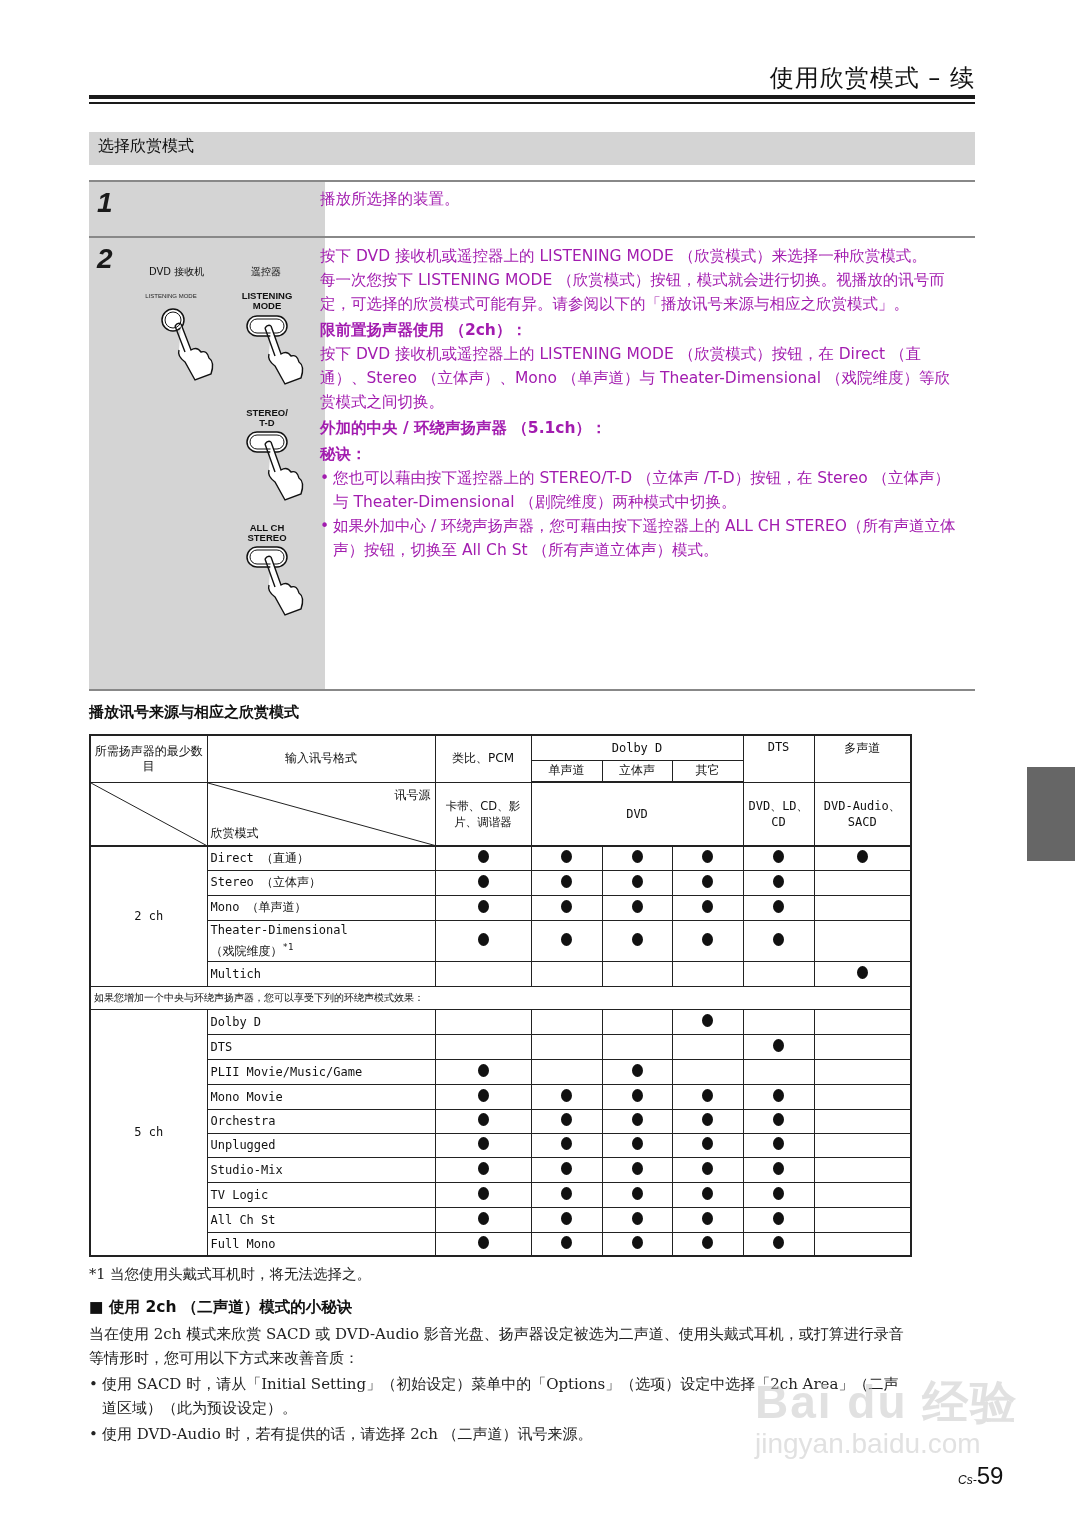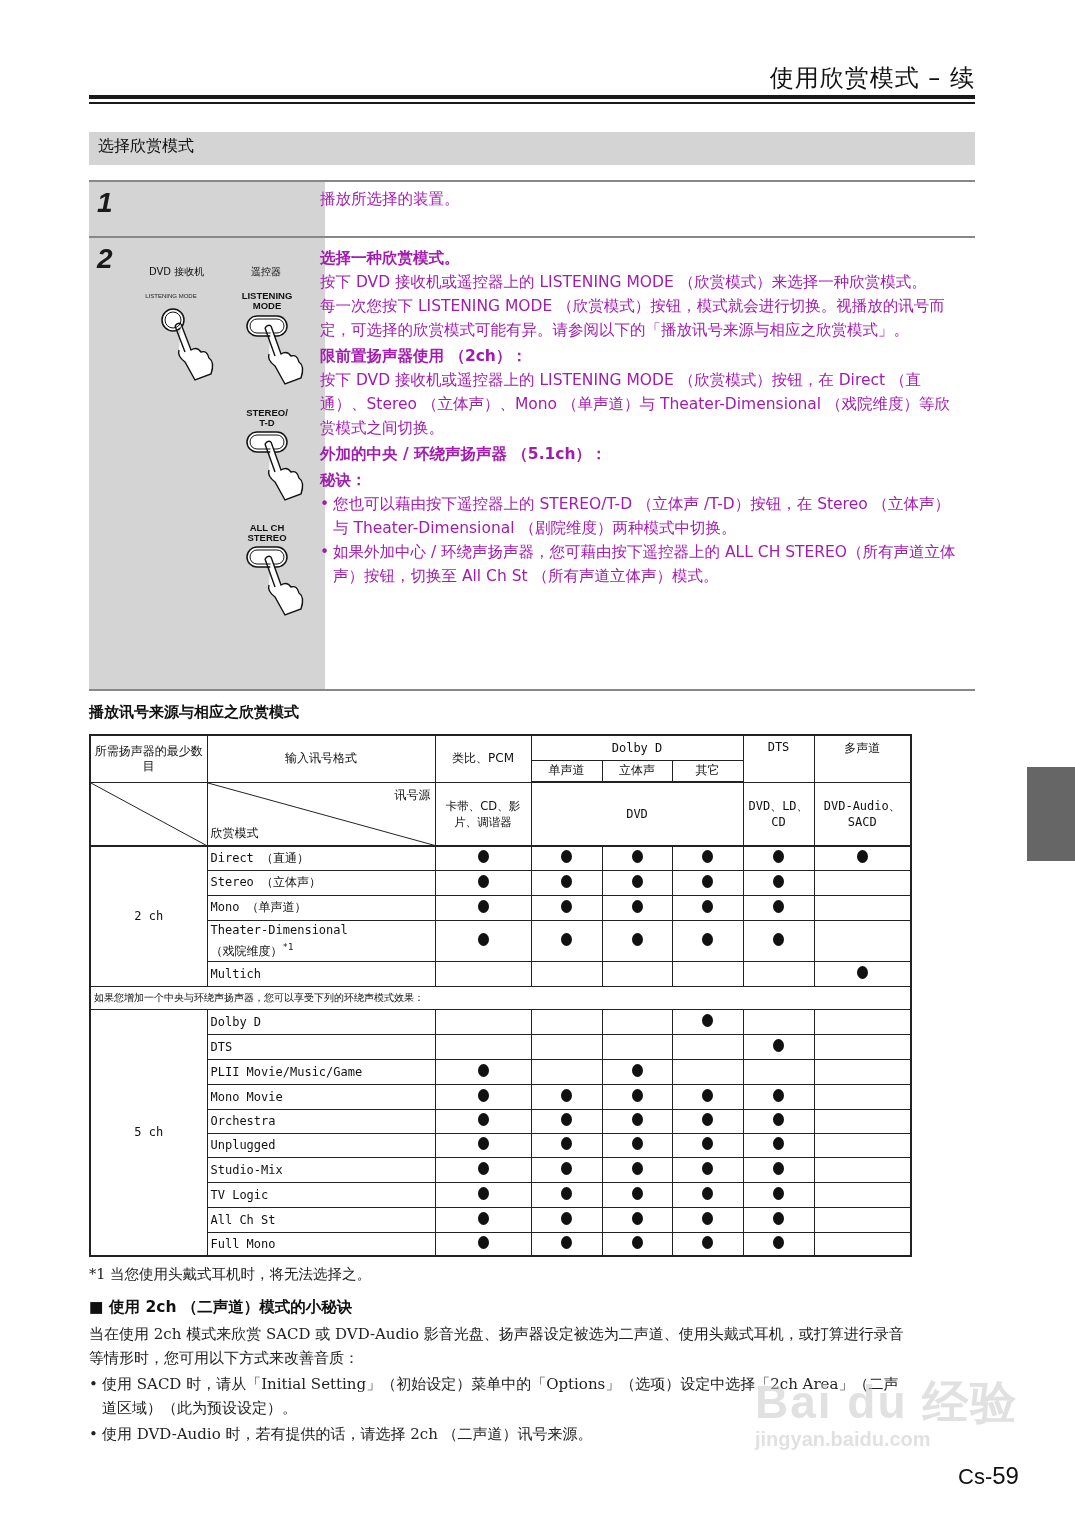--- a/index.html
+++ b/index.html
@@ -39,26 +39,26 @@
   .dot { display: inline-block; width: 11px; height: 13px; border-radius: 50%; background: #111; }
   .diag { position: relative; }
   .diag svg { position: absolute; left: 0; top: 0; width: 100%; height: 100%; }
 
   .footnote { left: 89px; top: 1265px; font-size: 14.5px; color: #222; }
   .tips-title { left: 89px; top: 1297px; font-size: 15.5px; font-weight: bold; color: #111; }
   .tips-body { left: 89px; top: 1322px; width: 820px; font-size: 15px; line-height: 24px; color: #222; }
 
   .side-tab { left: 1027px; top: 767px; width: 48px; height: 94px; background: #666666; }
   .page-num { left: 958px; top: 1462px; font-family: "Liberation Sans", sans-serif; color: #111; }
-  .page-num .pfx { font-size: 22px; }
+  .page-num .pfx { font-size: 12px; font-style: italic; }
   .page-num .n { font-size: 24px; }
 
   .watermark { left: 755px; top: 1372px; color: rgba(200,200,200,0.55); font-family: "Liberation Sans", sans-serif; }
   .watermark .wm1 { font-size: 46px; font-weight: bold; letter-spacing: 2px; }
-  .watermark .wm2 { font-size: 20px; font-weight: bold; margin-top: -6px; }
+  .watermark .wm2 { font-size: 28px; font-weight: normal; margin-top: -6px; }
 </style>
 </head>
 <body>
 
 <div class="abs page-title">使用欣赏模式 – 续</div>
 <div class="abs rule-thick"></div>
 <div class="abs rule-thin"></div>
 
 <div class="abs section-bar">
   <span>选择欣赏模式</span>
@@ -107,21 +107,20 @@
 STEREO</div>
   <svg class="abs" style="left:150px;top:305px;" width="70" height="80" viewBox="0 0 70 80">
     <rect x="8" y="4" width="40" height="20" rx="10" fill="#fff" stroke="#111" stroke-width="1.5"></rect>
     <rect x="11" y="7" width="34" height="14" rx="7" fill="none" stroke="#111" stroke-width="1"></rect>
     <path d="M26 16 L36 44 M32 14 L42 42 Q48 38 52 44 Q58 42 60 50 Q66 54 62 66 L46 72 L36 54 Q28 48 30 42" fill="#fff" stroke="#111" stroke-width="1.4"></path>
     <path d="M26 16 Q29 12 32 14" fill="none" stroke="#111" stroke-width="1.4"></path>
   </svg>
 </div>
 
 <div class="abs step-text" style="top:244px;">
-  <p class="b">选择一种欣赏模式。</p>
   <p>按下 DVD 接收机或遥控器上的 LISTENING MODE （欣赏模式）来选择一种欣赏模式。</p>
   <p>每一次您按下 LISTENING MODE （欣赏模式）按钮，模式就会进行切换。视播放的讯号而定，可选择的欣赏模式可能有异。请参阅以下的「播放讯号来源与相应之欣赏模式」。</p>
   <p class="b">限前置扬声器使用 （2ch）：</p>
   <p>按下 DVD 接收机或遥控器上的 LISTENING MODE （欣赏模式）按钮，在 Direct （直通）、Stereo （立体声）、Mono （单声道）与 Theater-Dimensional （戏院维度）等欣赏模式之间切换。</p>
   <p class="b">外加的中央 / 环绕声扬声器 （5.1ch）：</p>
   <p class="b">秘诀：</p>
   <p class="bullet">您也可以藉由按下遥控器上的 STEREO/T-D （立体声 /T-D）按钮，在 Stereo （立体声）与 Theater-Dimensional （剧院维度）两种模式中切换。</p>
   <p class="bullet">如果外加中心 / 环绕声扬声器，您可藉由按下遥控器上的 ALL CH STEREO（所有声道立体声）按钮，切换至 All Ch St （所有声道立体声）模式。</p>
 </div>
 <div class="abs step-line" style="top:689px;"></div>

